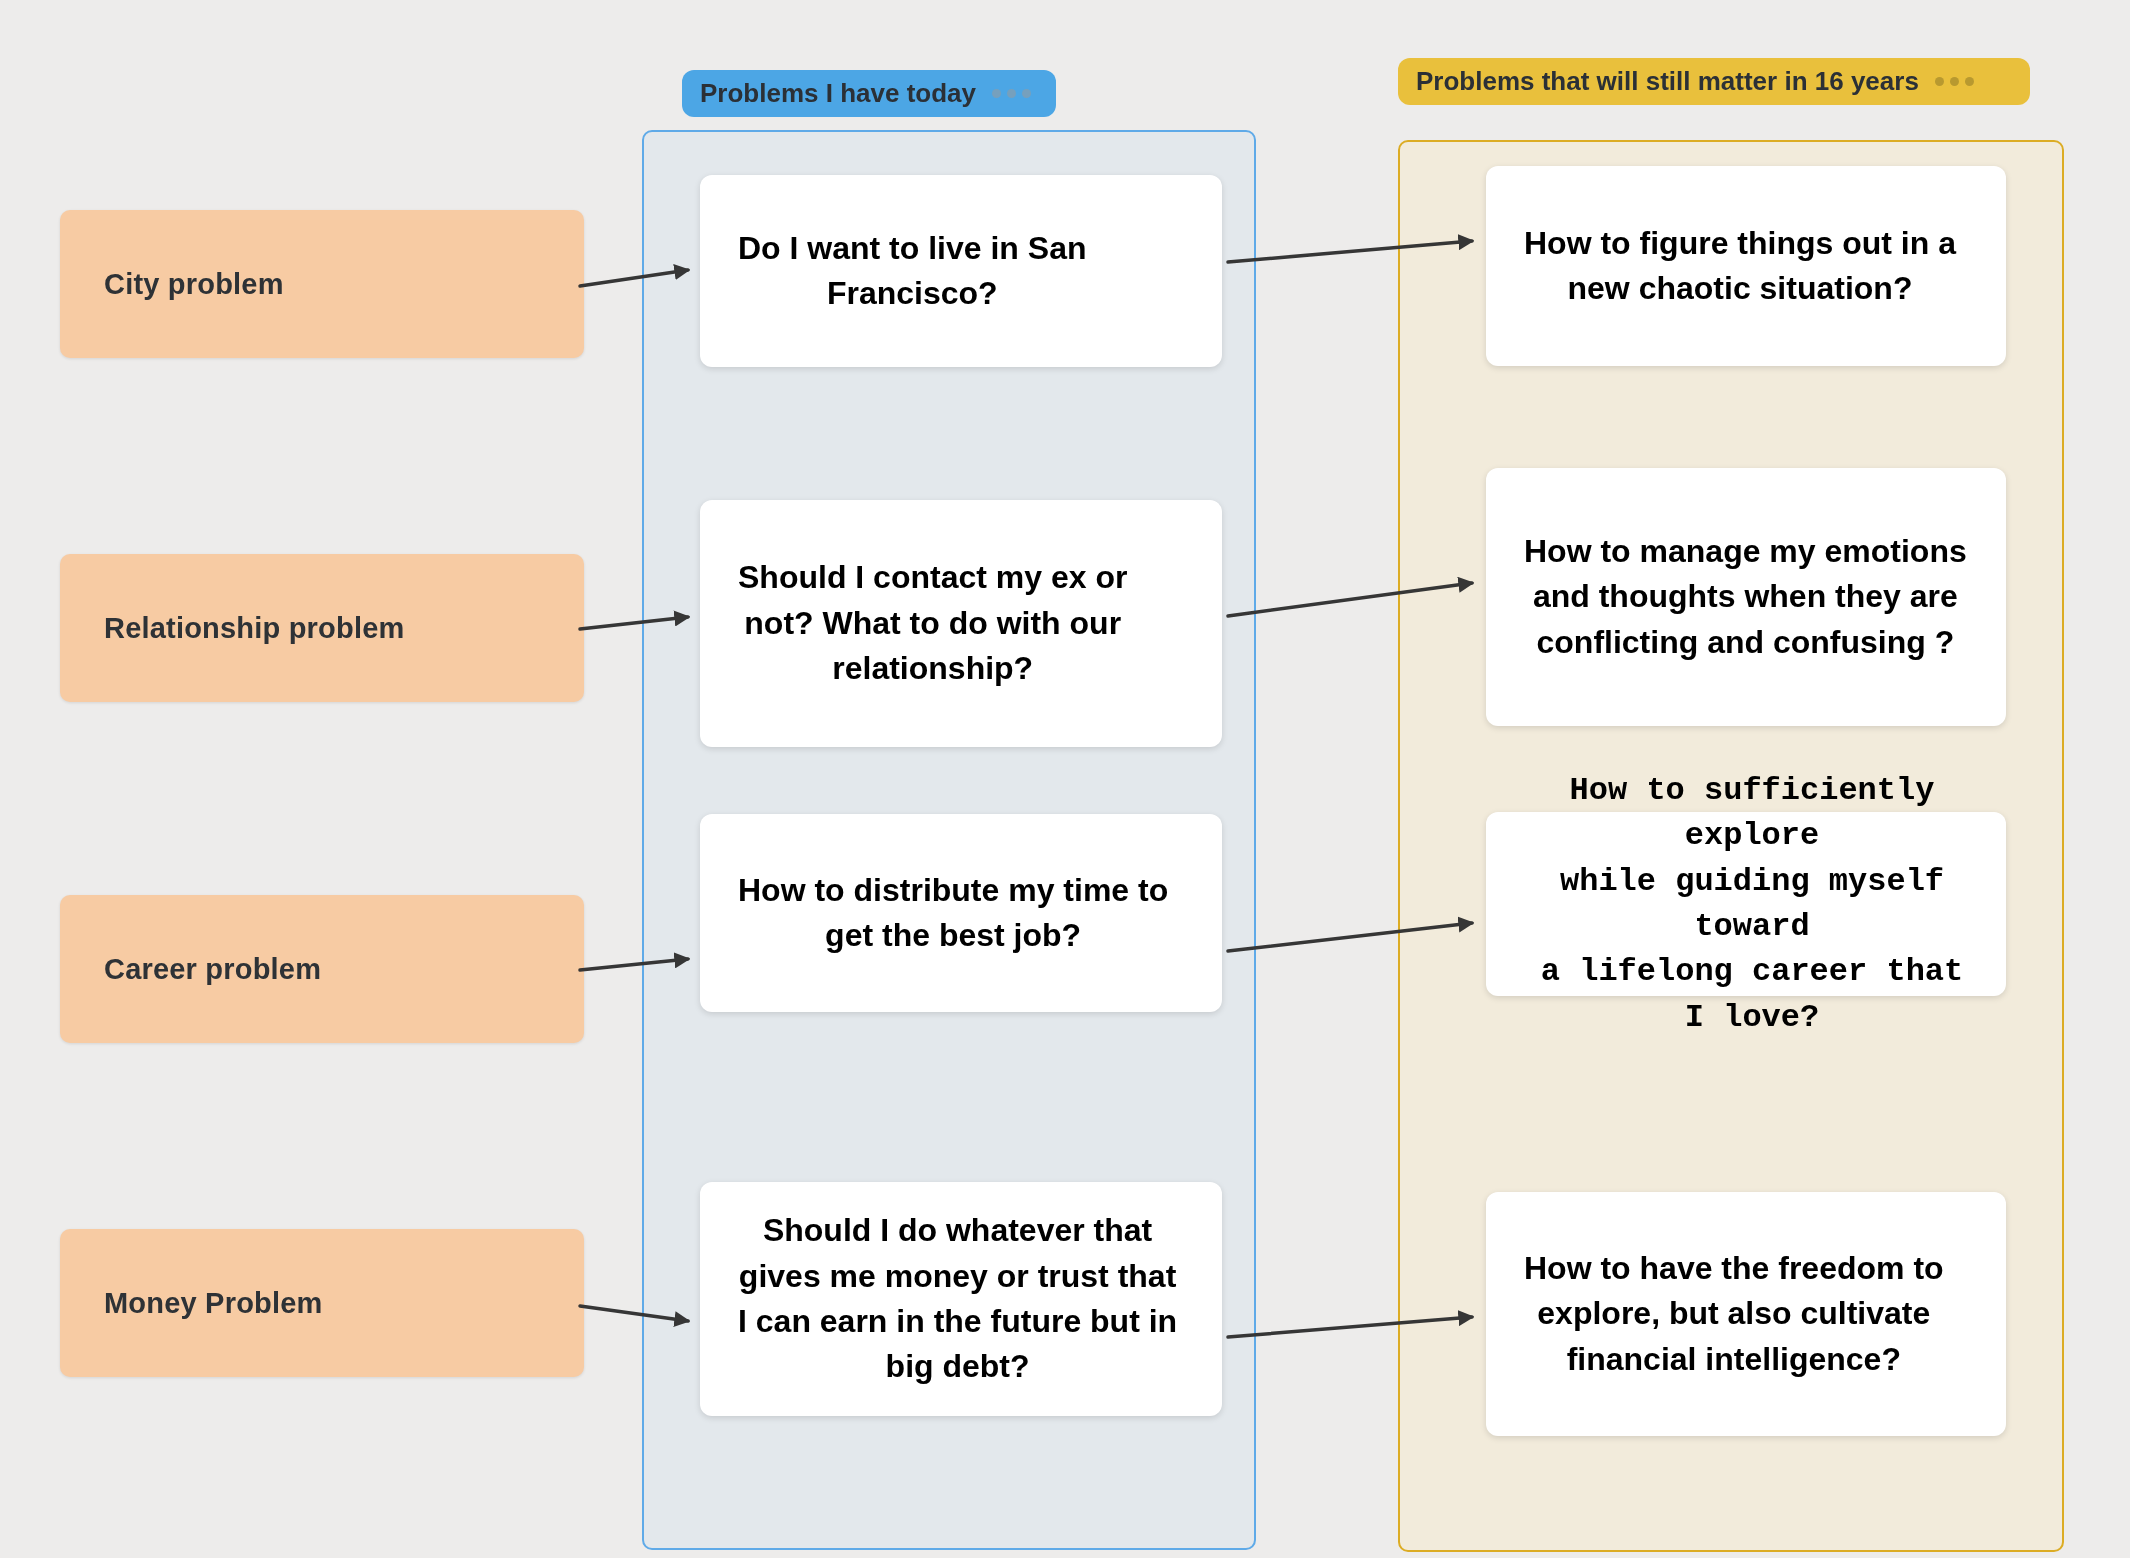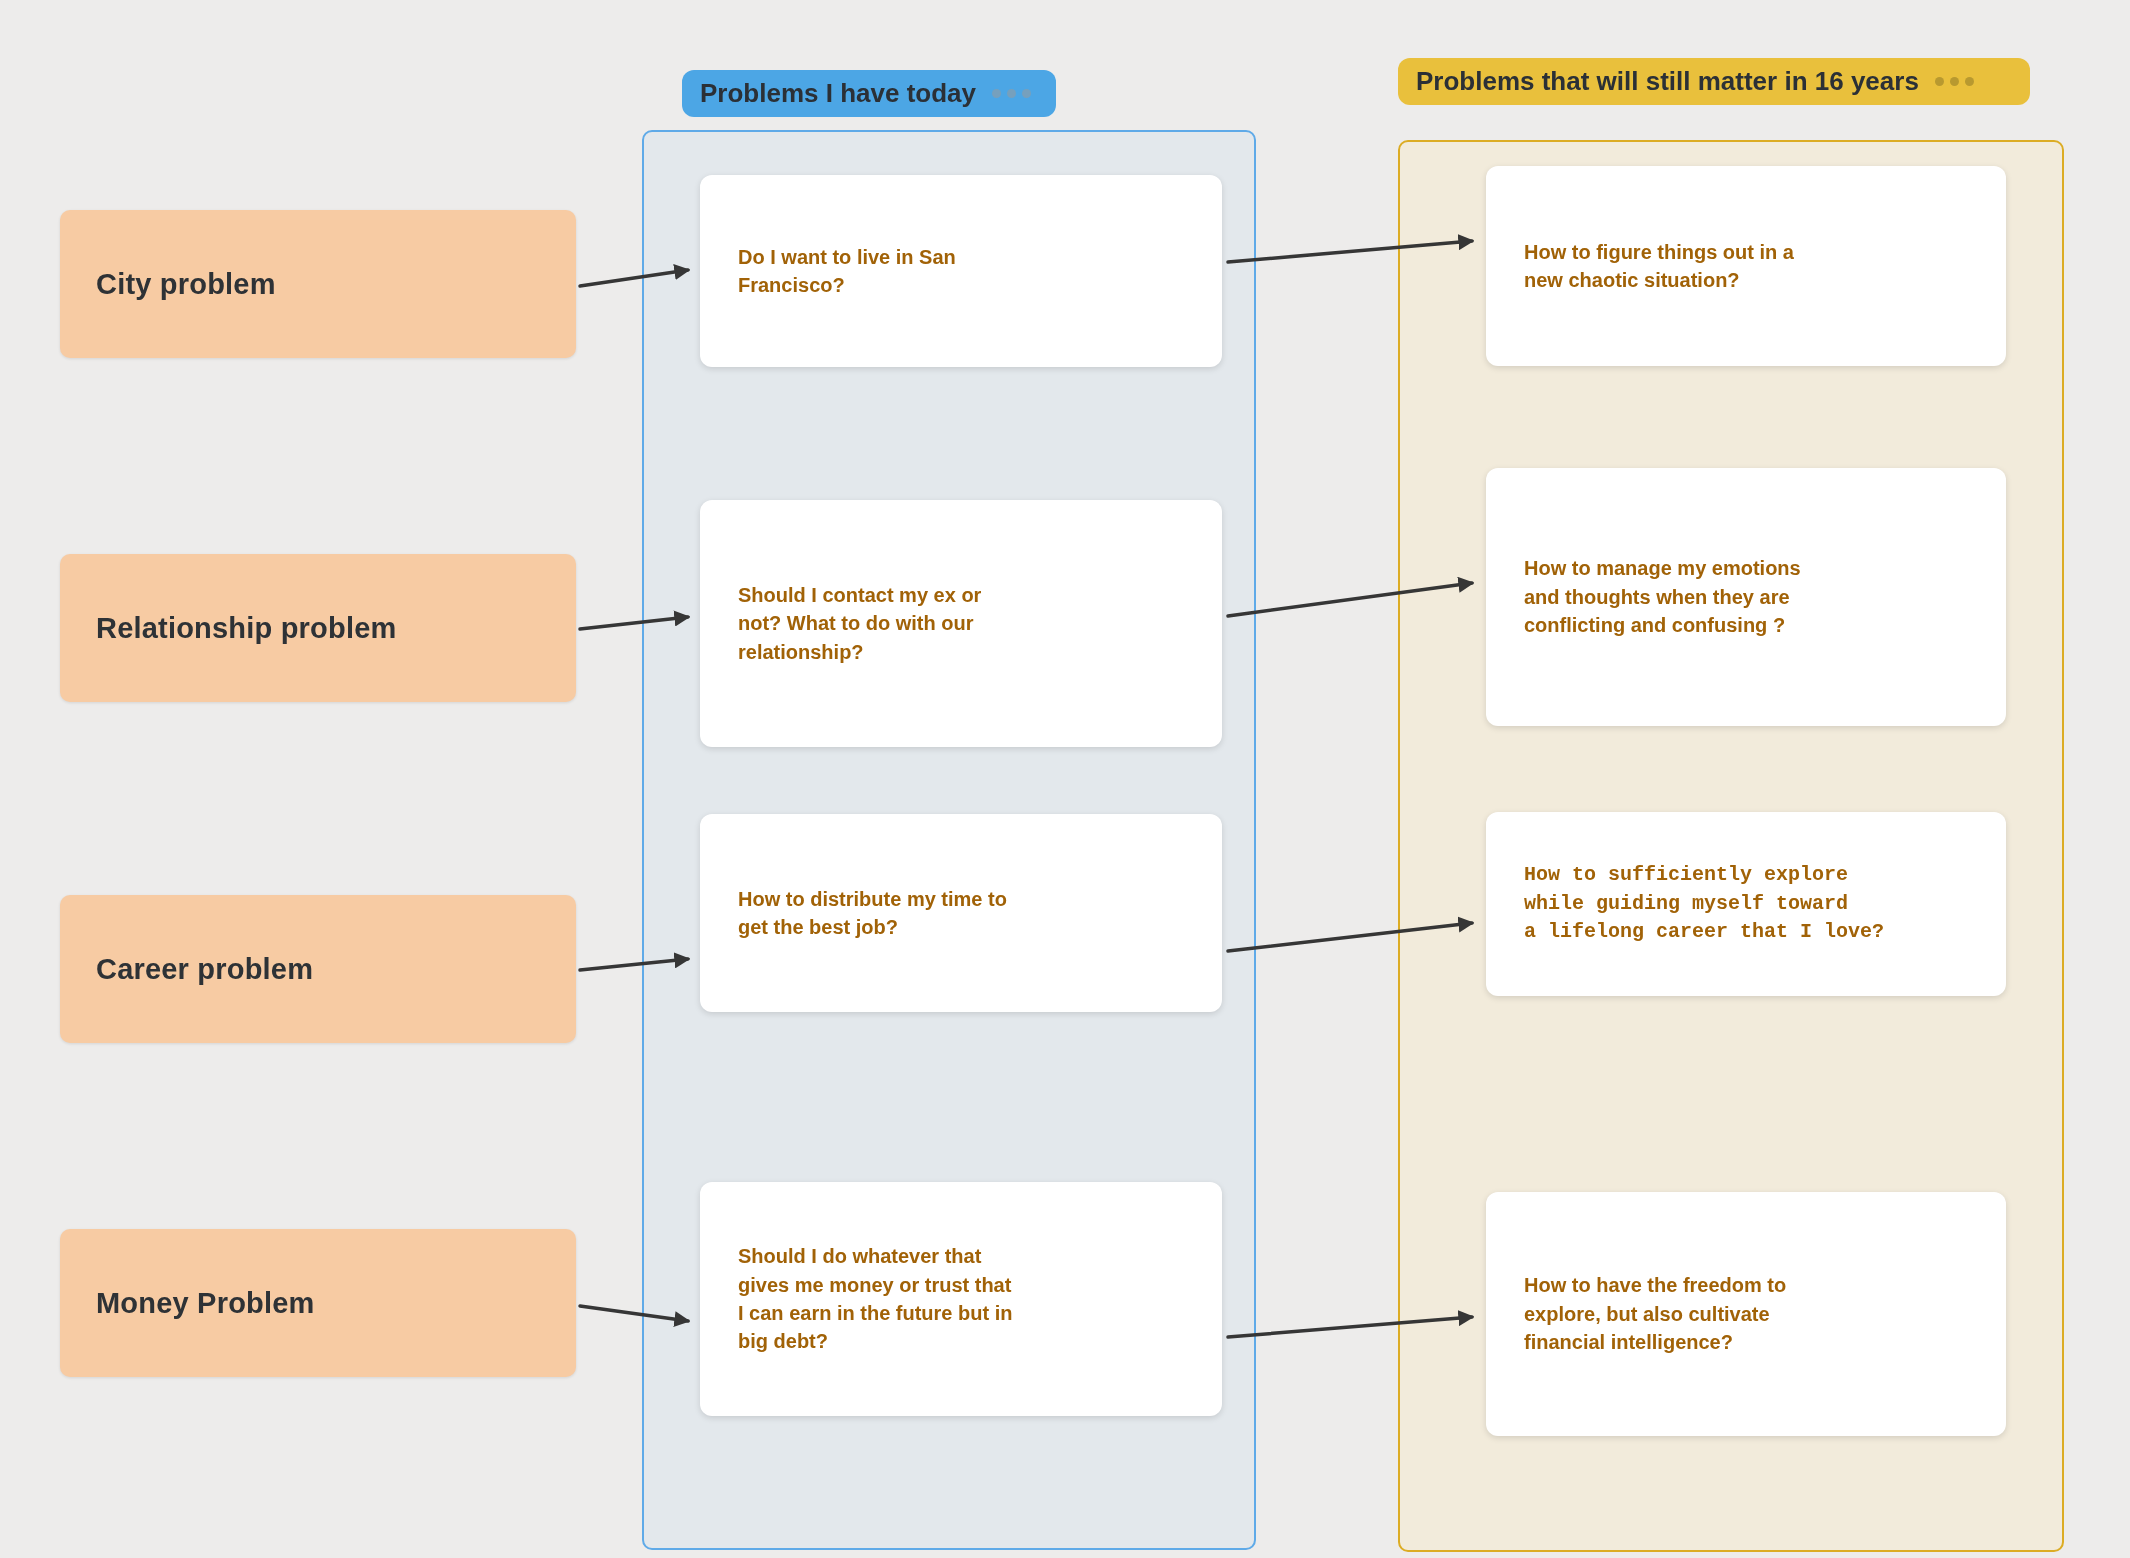--- a/index.html
+++ b/index.html
@@ -12,21 +12,21 @@
   }
   .canvas { position: absolute; inset: 0; }
 
   
   .sticky {
     position: absolute;
     width: 516px; height: 148px;
     background: #f7cba3;
     border-radius: 10px;
     box-shadow: 0 1px 3px rgba(0,0,0,0.10);
-    display: flex; align-items: center;
+    display: flex; align-items: center; padding-left: 8px;
   }
   .sticky-label {
     padding-left: 36px;
     font-size: 29px; font-weight: bold; color: #2e3236;
     letter-spacing: 0.2px;
   }
 
   
   .section-frame {
     position: absolute;
@@ -65,23 +65,24 @@
     position: absolute;
     background: #ffffff;
     border-radius: 12px;
     box-shadow: 0 2px 6px rgba(0,0,0,0.13);
     display: flex; align-items: center;
   }
   .card.mid   { left: 700px;  width: 522px; }
   .card.right { left: 1486px; width: 520px; }
   .card-text {
     padding: 0 26px 0 38px;
-    font-size: 20px; font-weight: bold; color: #a16207;
+    font-size: 32px; font-weight: bold; color: #000000;
     line-height: 1.42;
     white-space: pre-line;
+    text-align: center;
   }
 
   
   svg.connectors {
     position: absolute; inset: 0;
     pointer-events: none;
   }
   svg.connectors line {
     stroke: #363636; stroke-width: 3.5; stroke-linecap: round;
     pointer-events: stroke;

